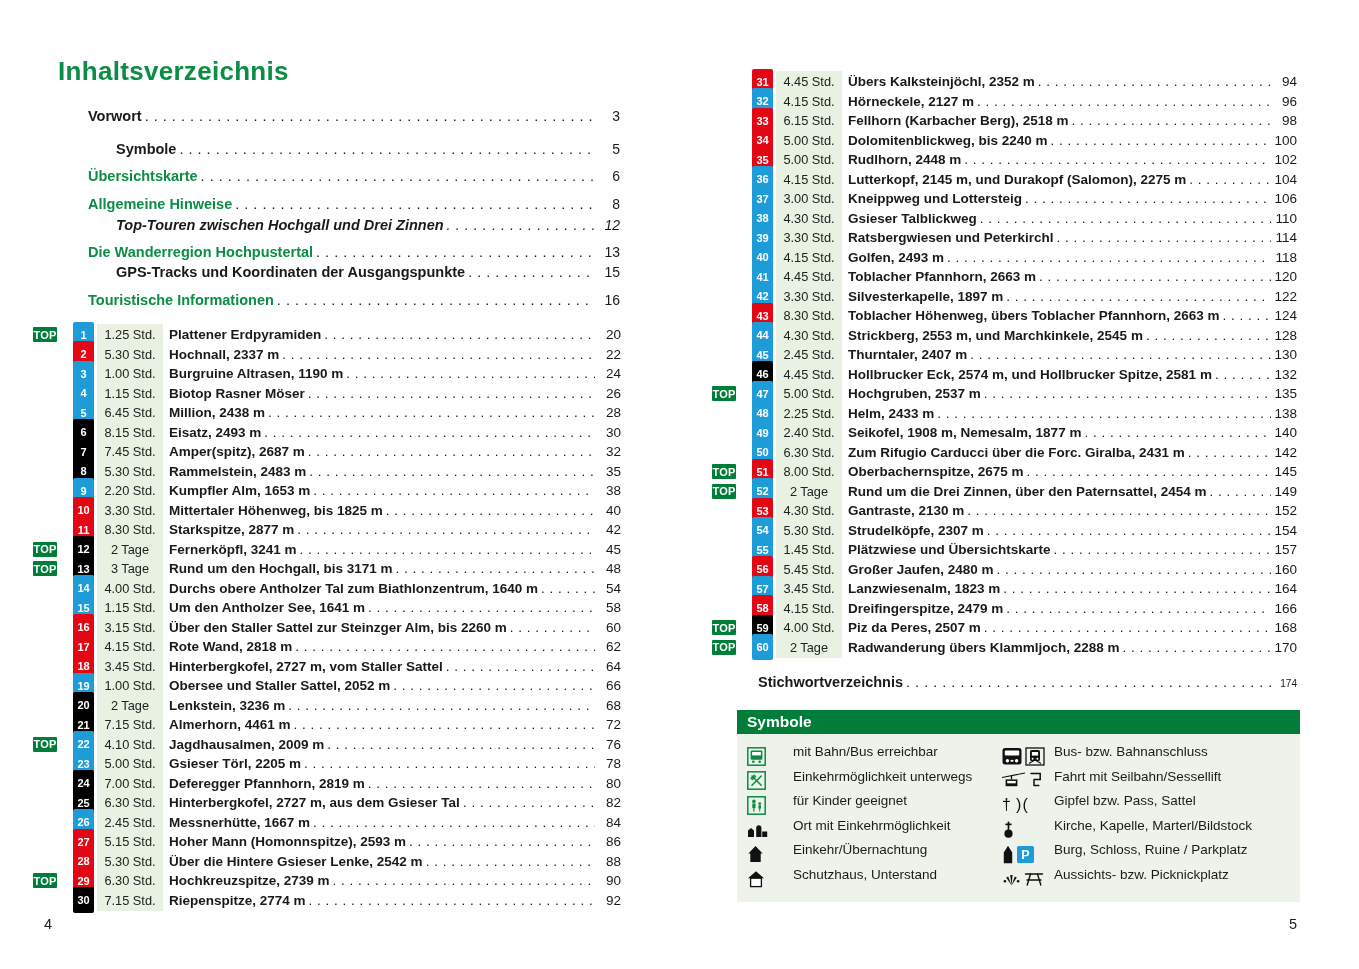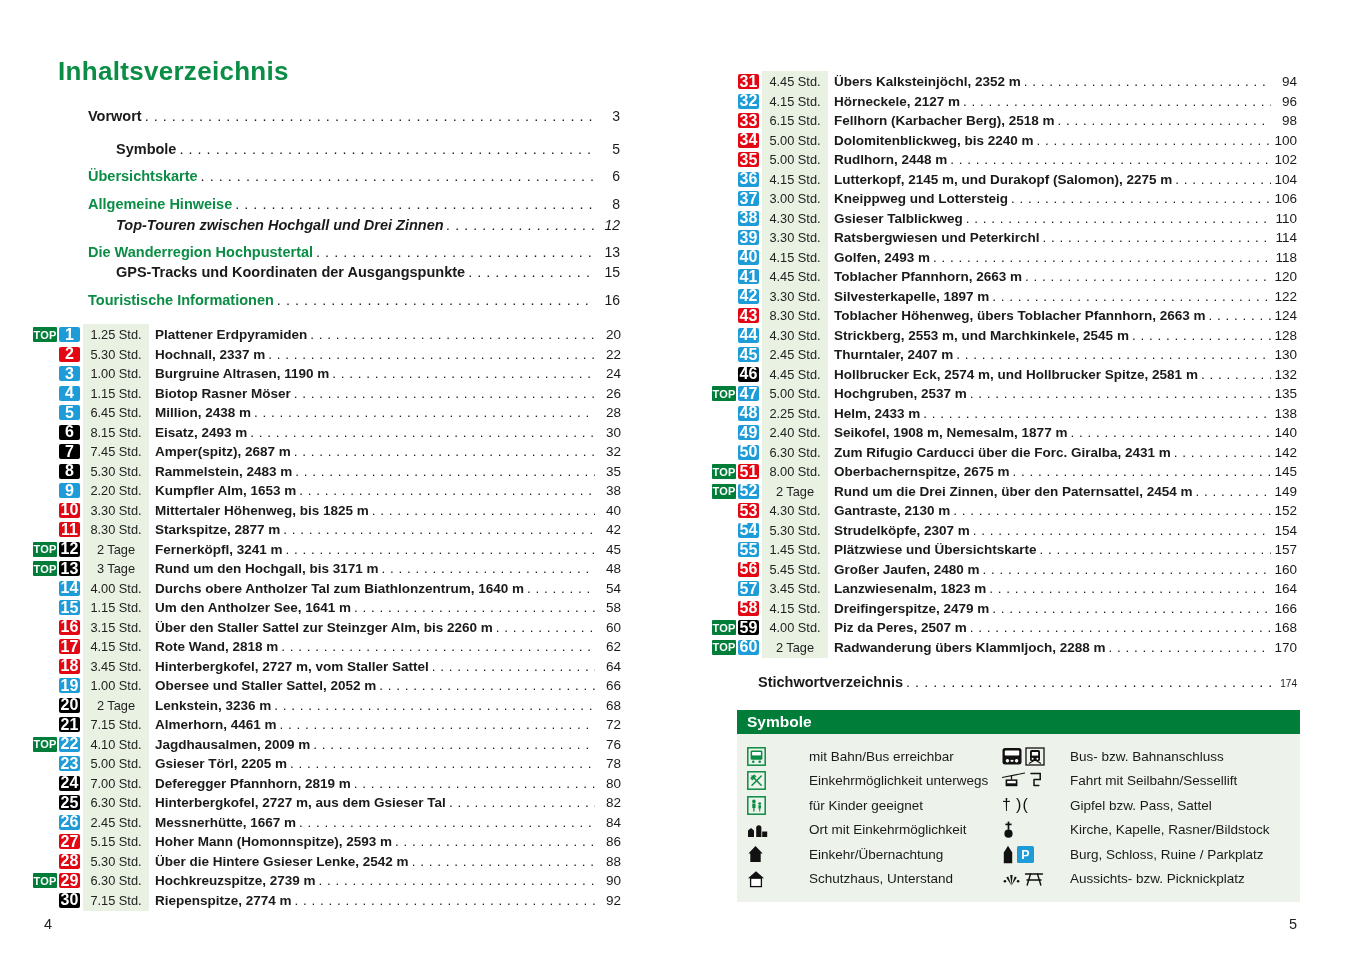--- a/index.html
+++ b/index.html
@@ -36,25 +36,25 @@
   .leader{flex:1 1 10px;min-width:10px;overflow:hidden;white-space:nowrap;
           font-weight:normal;padding:0 4px 0 3px;}
   .leader::after{content:". . . . . . . . . . . . . . . . . . . . . . . . . . . . . . . . . . . . . . . . . . . . . . . . . . . . . . . . . . . . . . . . . . . . . . . . . . . . . . . . . . . . . . . .";word-spacing:1px;}
   .pg{font-weight:normal;min-width:26px;text-align:right;white-space:nowrap;}
   .f-row .pg{font-size:14px;}
   
   .tours{position:absolute;display:flex;flex-direction:column;}
   #tours-left{left:33px;top:325px;width:588px;}
   #tours-right{left:712px;top:72px;width:585px;}
   .row{display:flex;align-items:center;height:19.5px;font-size:13.5px;}
-  .top{flex:none;width:24px;height:15px;margin-right:2px;background:var(--dkgreen);
+  .top{flex:none;width:24px;height:15px;margin-right:16px;background:var(--dkgreen);
        color:#fff;font-size:11px;font-weight:bold;display:flex;align-items:center;
        justify-content:center;border-radius:1px;letter-spacing:.2px;}
   .top.hid{visibility:hidden;}
-  .num{flex:none;width:21px;height:15px;color:#fff;font-weight:bold;font-size:16px;
+  .num{flex:none;width:21px;height:26px;color:#fff;font-weight:bold;font-size:11px;
        display:flex;align-items:center;justify-content:center;border-radius:2px;}
   .num--blue{background:var(--blue);}
   .num--red{background:var(--red);}
   .num--black{background:#000;}
   .time{flex:none;width:66px;height:21px;margin-left:3px;background:var(--timebg);
         font-size:12.8px;display:flex;align-items:center;justify-content:center;color:#222;}
   .ttl{font-weight:bold;margin-left:6px;white-space:nowrap;}
   .row .pg{font-size:13.5px;}
   .row .leader{align-self:center;}
   
@@ -63,21 +63,21 @@
   .index-row .f-label{padding-left:46px;}
   .index-row .pg{font-size:10px;}
   
   .symbox{position:absolute;left:737px;top:710px;width:563px;height:192px;background:var(--boxbg);}
   .bar{height:24px;background:var(--dkgreen);color:#fff;font-weight:bold;font-size:15.5px;
        display:flex;align-items:center;padding-left:10px;}
   .sym-body{display:flex;padding:10px 6px 0 10px;}
   .sym-col{display:flex;flex-direction:column;}
   .sym-col.left{width:255px;flex:none;}
   .sym-col.right{flex:1;}
-  .sym-item{display:flex;align-items:center;height:24.5px;font-size:13.5px;gap:16px;}
+  .sym-item{display:flex;height:24.5px;font-size:13.5px;}
   .sym-icons{display:flex;gap:3px;align-items:center;flex:none;width:46px;}
   .sym-col.right .sym-icons{width:52px;}
   .sym-icons span{display:inline-flex;align-items:center;}
   .sym-label{white-space:nowrap;}
   .glyphset{font-size:16px;font-weight:500;letter-spacing:1px;color:#111;}
   
   .pageno{position:absolute;top:916px;font-size:14.5px;color:#222;}
   .pageno-left{left:44px;}
   .pageno-right{right:62px;}
 </style>
@@ -764,21 +764,21 @@
           <div class="sym-item">
     <span class="sym-icons">
               <span>
                 <svg width="13" height="19" viewBox="0 0 13 19">
                   <circle cx="6.5" cy="13.7" r="4.1" fill="#111"></circle>
                   <line x1="6.5" y1="9.8" x2="6.5" y2="1.6" stroke="#111" stroke-width="1.7"></line>
                   <line x1="3.4" y1="4.4" x2="9.6" y2="4.4" stroke="#111" stroke-width="1.7"></line>
                 </svg>
               </span>
             </span>
-    <span class="sym-label">Kirche, Kapelle, Rasner/Bildstock</span>
+    <span class="sym-label">Kirche, Kapelle, Marterl/Bildstock</span>
   </div>
           <div class="sym-item">
     <span class="sym-icons">
               <span>
                 <svg width="12" height="19" viewBox="0 0 12 19">
                   <path d="M6 0.8L10.2 7.4V18.2H1.8V7.4z" fill="#111"></path>
                 </svg>
               </span>
               <span>
                 <svg width="17" height="17" viewBox="0 0 17 17">

